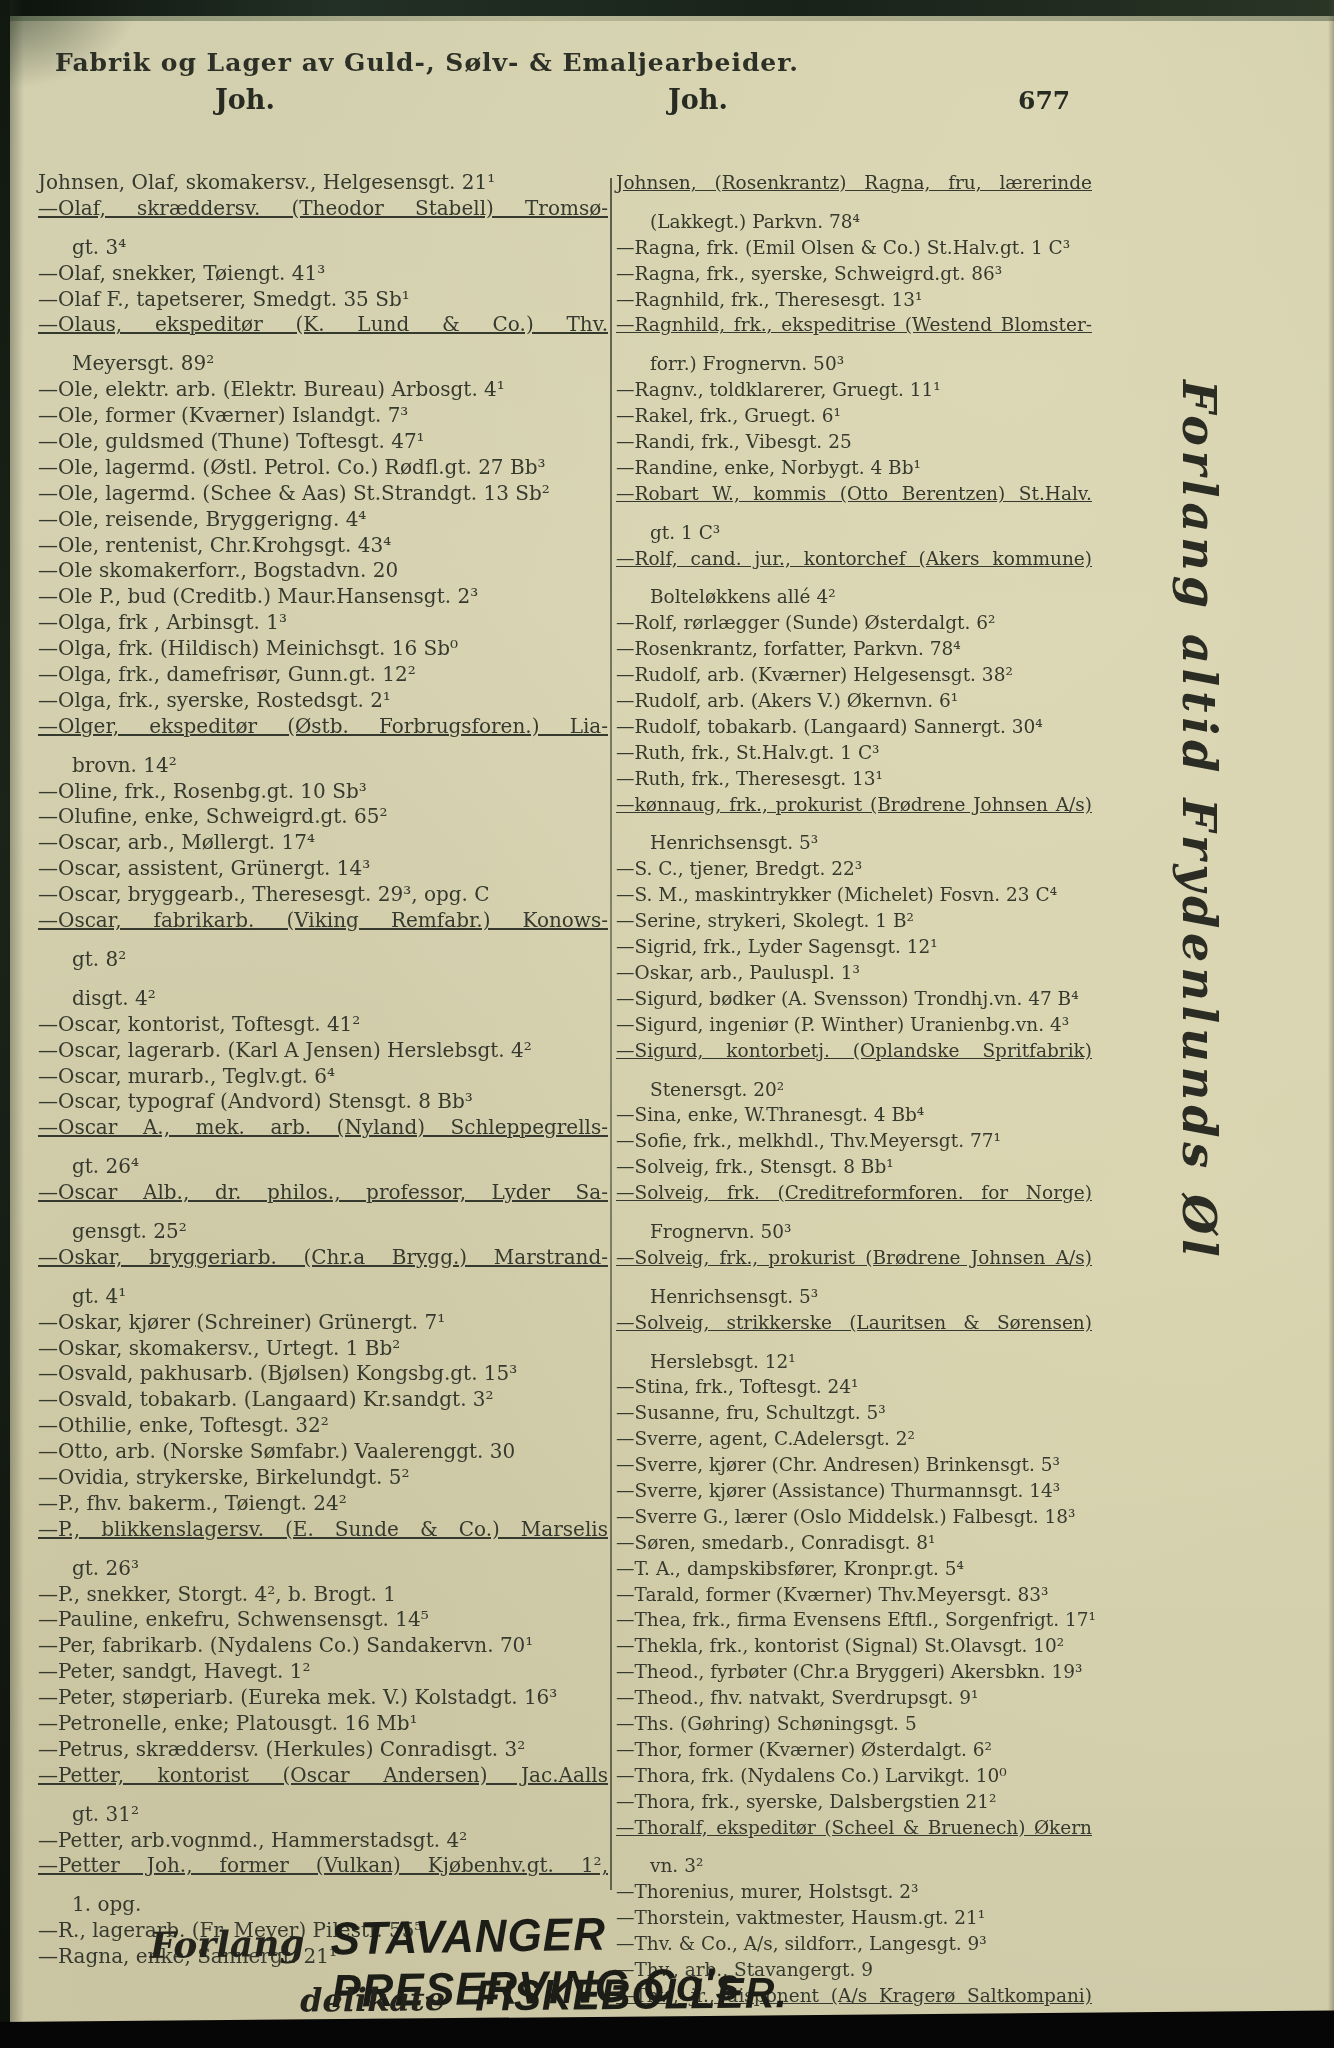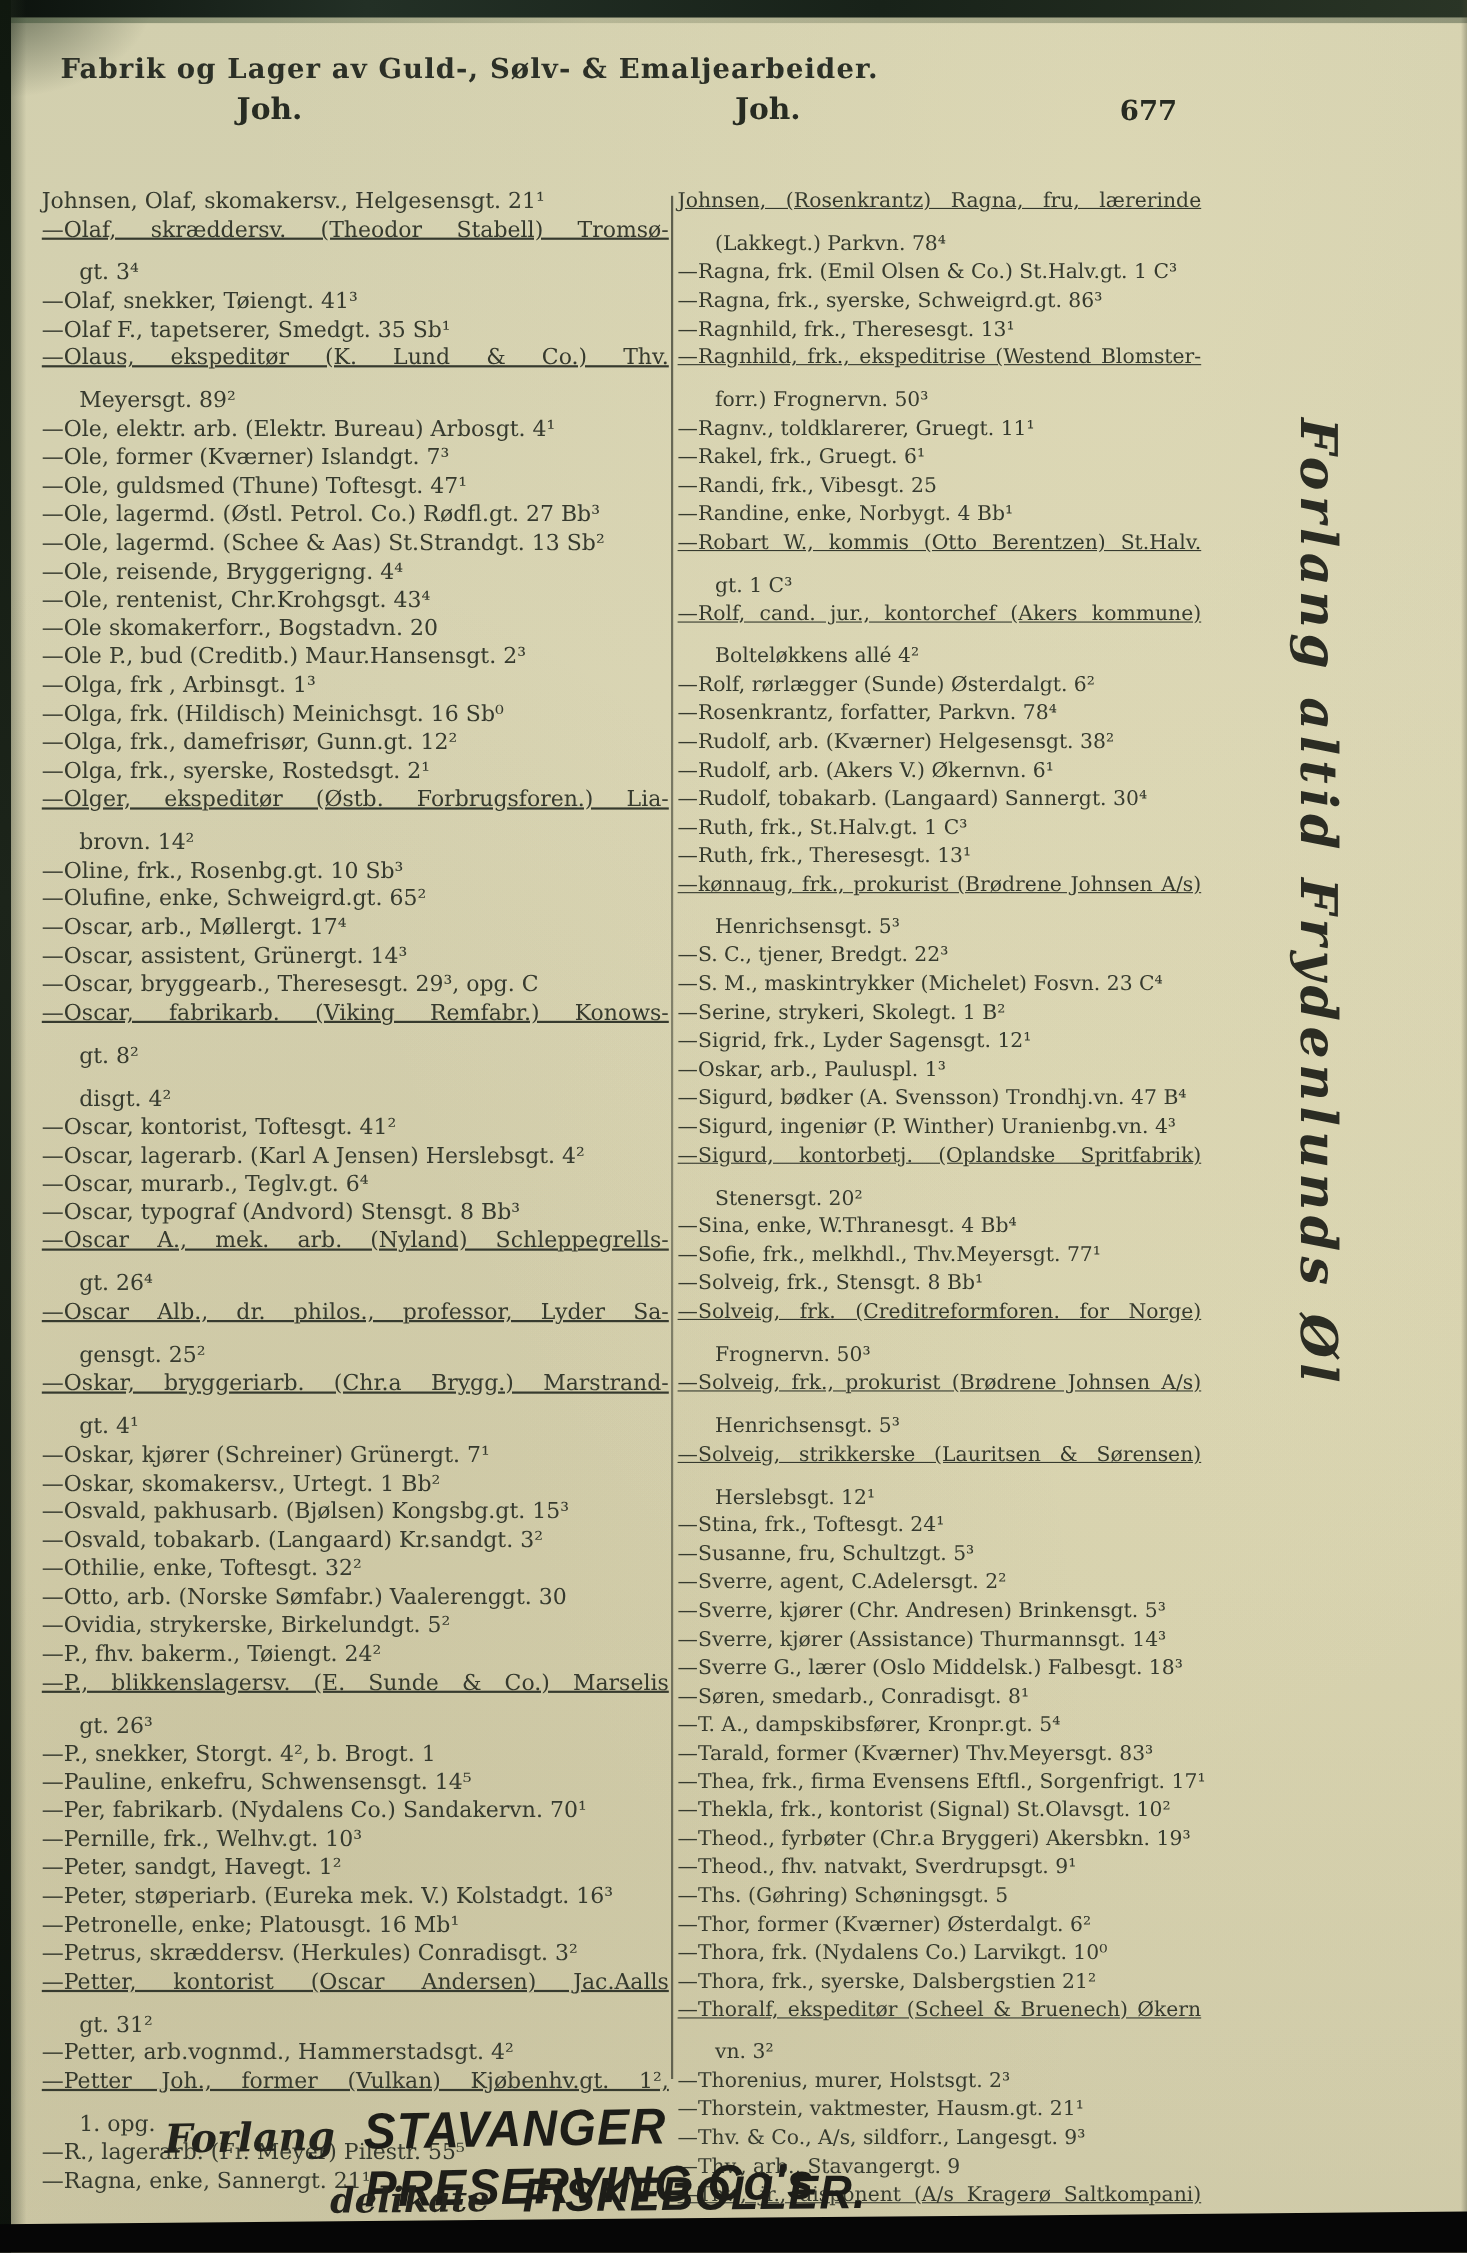--- a/index.html
+++ b/index.html
@@ -136,21 +136,20 @@
       <p class="line">—Osvald, tobakarb. (Langaard) Kr.sandgt. 3²</p>
       <p class="line">—Othilie, enke, Toftesgt. 32²</p>
       <p class="line">—Otto, arb. (Norske Sømfabr.) Vaalerenggt. 30</p>
       <p class="line">—Ovidia, strykerske, Birkelundgt. 5²</p>
       <p class="line">—P., fhv. bakerm., Tøiengt. 24²</p>
       <p class="line fill">—P., blikkenslagersv. (E. Sunde &amp; Co.) Marselis</p>
       <p class="line cont">gt. 26³</p>
       <p class="line">—P., snekker, Storgt. 4², b. Brogt. 1</p>
       <p class="line">—Pauline, enkefru, Schwensensgt. 14⁵</p>
       <p class="line">—Per, fabrikarb. (Nydalens Co.) Sandakervn. 70¹</p>
-      <p class="line">—Pernille, frk., Welhv.gt. 10³</p>
       <p class="line">—Peter, sandgt, Havegt. 1²</p>
       <p class="line">—Peter, støperiarb. (Eureka mek. V.) Kolstadgt. 16³</p>
       <p class="line">—Petronelle, enke; Platousgt. 16 Mb¹</p>
       <p class="line">—Petrus, skræddersv. (Herkules) Conradisgt. 3²</p>
       <p class="line fill">—Petter, kontorist (Oscar Andersen) Jac.Aalls</p>
       <p class="line cont">gt. 31²</p>
       <p class="line">—Petter, arb.vognmd., Hammerstadsgt. 4²</p>
       <p class="line fill">—Petter Joh., former (Vulkan) Kjøbenhv.gt. 1²,</p>
       <p class="line cont">1. opg.</p>
       <p class="line">—R., lagerarb. (Fr. Meyer) Pilestr. 55⁵</p>

